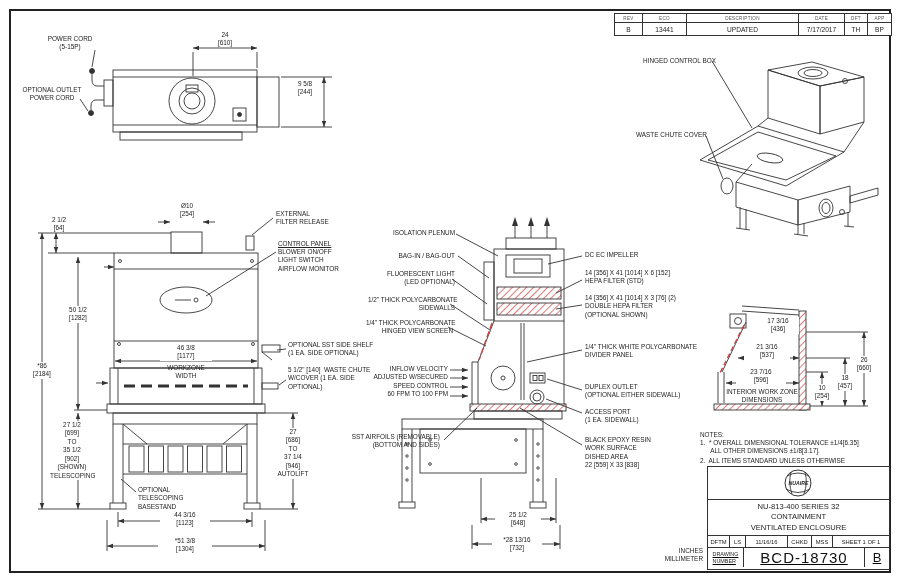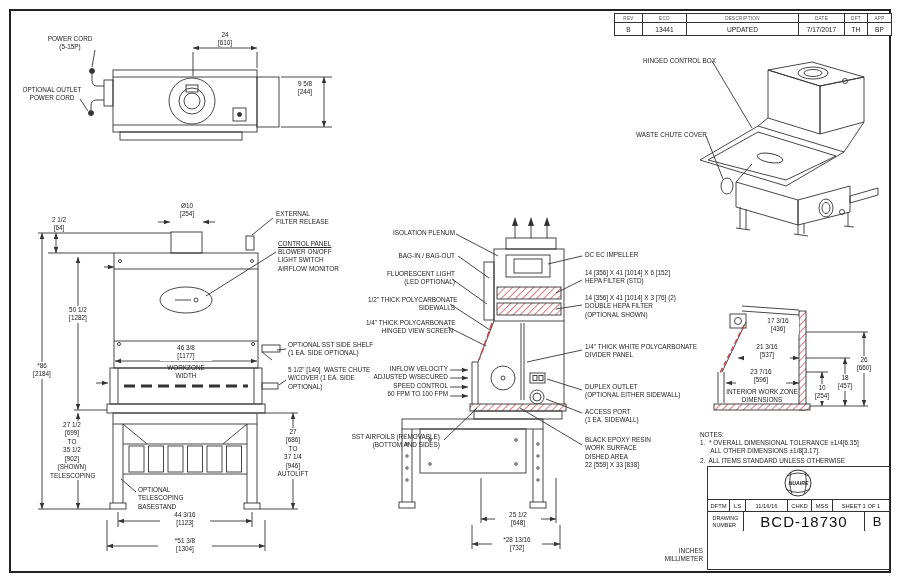--- a/index.html
+++ b/index.html
@@ -24,21 +24,21 @@
   .tb{position:absolute;left:707px;top:466px;width:183px;height:104px;
       border:1.5px solid #333;background:#fff;box-sizing:border-box;}
   .tb .row{box-sizing:border-box;border-bottom:1px solid #333;position:relative;}
   .tb .logo{height:33px;}
   .tb .ttl{height:36px;display:flex;flex-direction:column;align-items:center;
        justify-content:center;font-size:7.6px;line-height:1.4;color:#222;}
   .tb .meta{height:12px;display:grid;border-bottom:1px solid #333;
        grid-template-columns:22px 16px 42px 24px 21px auto;font-size:5.8px;color:#222;}
   .tb .meta div{border-right:1px solid #333;display:flex;align-items:center;justify-content:center;}
   .tb .meta div:last-child{border-right:none;}
-  .tb .num{height:19px;display:grid;grid-template-columns:36px auto 24px;border-bottom:none;}
+  .tb .num{height:19px;display:grid;grid-template-columns:36px auto 24px;border-bottom:none;text-decoration:underline;}
   .tb .num div{border-right:1px solid #333;display:flex;align-items:center;justify-content:center;}
   .tb .num div:last-child{border-right:none;}
   .dnlabel{font-size:5.4px;line-height:1.2;white-space:pre;color:#222;}
   .dnum{font-size:15px;letter-spacing:1px;color:#111;}
   .drev{font-size:13px;color:#111;}
   .logo-txt{position:absolute;left:0;right:0;top:13px;text-align:center;
        font-size:5.2px;font-weight:bold;font-style:italic;color:#222;}
   svg{position:absolute;left:0;top:0;}
 </style>
 </head>
@@ -427,20 +427,25 @@
     <div class="row logo">
       <svg width="181" height="32" viewBox="0 0 181 32">
         <circle cx="90" cy="16" r="13" fill="none" stroke="#333" stroke-width="1"></circle>
         <path d="M79,9 Q90,3 101,9" fill="none" stroke="#333" stroke-width="0.9"></path>
         <path d="M78,22 Q90,29 102,22" fill="none" stroke="#333" stroke-width="0.9"></path>
         <path d="M83,5 Q80,16 84,27" fill="none" stroke="#333" stroke-width="0.9"></path>
         <path d="M97,5 Q100,16 96,27" fill="none" stroke="#333" stroke-width="0.9"></path>
       </svg>
       <div class="logo-txt">NUAIRE</div>
     </div>
+    <div class="row ttl">
+      <div>NU-813-400 SERIES 32</div>
+      <div>CONTAINMENT</div>
+      <div>VENTILATED ENCLOSURE</div>
+    </div>
     <div class="row meta">
       <div>DFTM</div>
       <div>LS</div>
       <div>11/16/16</div>
       <div>CHKD</div>
       <div>MSS</div>
       <div>SHEET  1  OF 1</div>
     </div>
     <div class="row num">
       <div class="dnlabel">DRAWING

